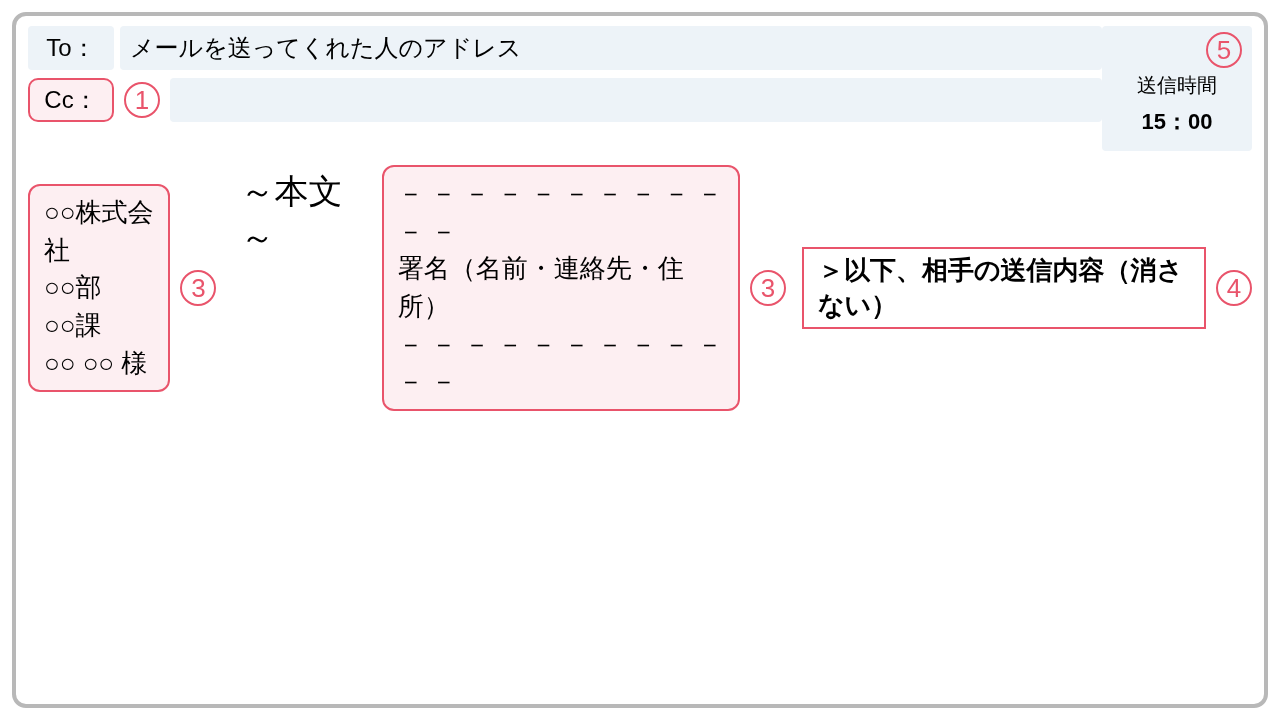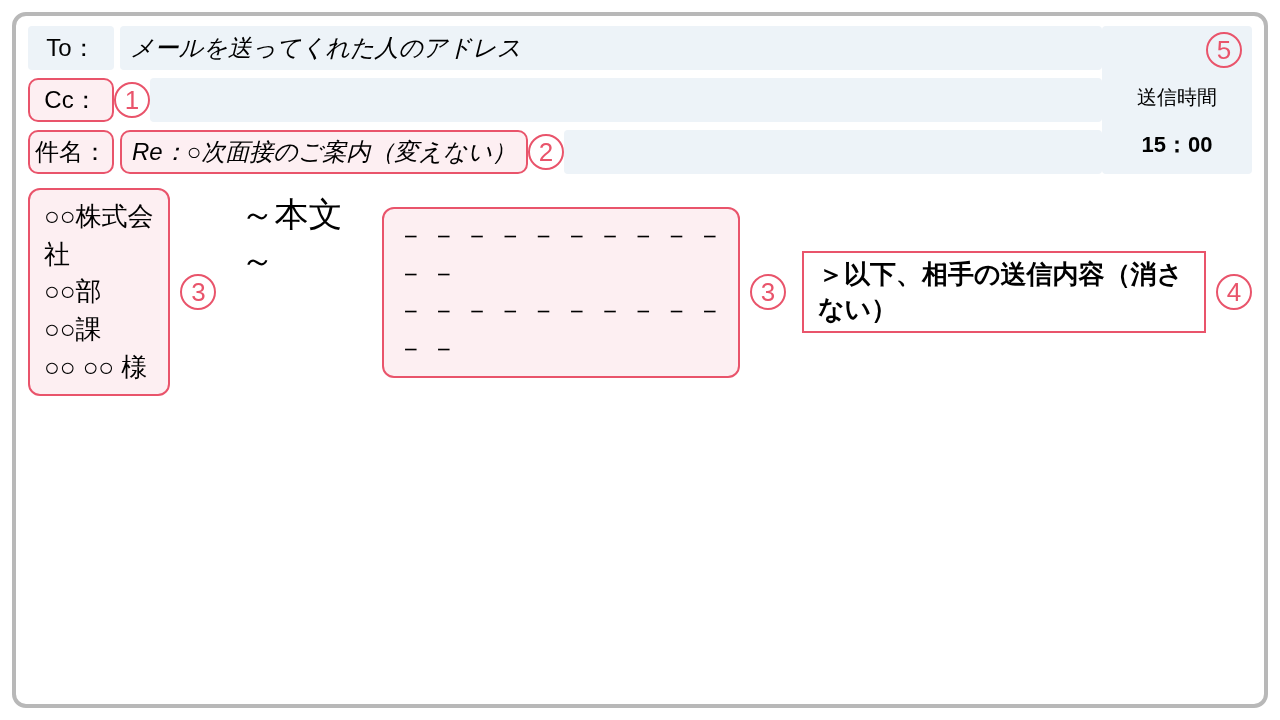--- a/index.html
+++ b/index.html
@@ -49,21 +49,20 @@
     }
     .value {
       flex: 1;
       height: 100%;
       display: flex;
       align-items: center;
       padding: 0 10px;
       font-size: 24px;
       background: #edf3f8;
       border-radius: 4px;
-      font-style: italic;
     }
     .hl-border {
       border: 2.5px solid #e9546b;
       border-radius: 10px;
     }
     .hl-fill {
       background: #fdeff2;
     }
     .num-badge {
       width: 36px;
@@ -76,21 +75,21 @@
       color: #e9546b;
       font-size: 26px;
       font-weight: 400;
       flex-shrink: 0;
       font-family: "Segoe UI", Arial, sans-serif;
       line-height: 1;
     }
     .row-group {
       display: flex;
       align-items: center;
-      gap: 0;
+      gap: 10px;
     }
     .row-group .row { flex: 1; }
     .time-col {
       width: 150px;
       min-width: 150px;
       background: #edf3f8;
       display: flex;
       flex-direction: column;
       align-items: center;
       justify-content: space-between;
@@ -159,28 +158,20 @@
       </div>
 
       <div class="row-group">
         <div class="row" style="flex:0 0 auto;">
           <div class="label hl-border hl-fill">Cc：</div>
         </div>
         <div class="num-badge">1</div>
         <div class="value cc-spacer" style="visibility:visible; background:#edf3f8;"></div>
       </div>
 
-      <div class="row-group">
-        <div class="row" style="flex:0 0 auto;">
-          <div class="label hl-border hl-fill">件名：</div>
-          <div class="value hl-border hl-fill" style="flex:0 0 auto;">Re：○次面接のご案内（変えない）</div>
-        </div>
-        <div class="num-badge">2</div>
-        <div class="value subj-spacer" style="visibility:visible; background:#edf3f8;"></div>
-      </div>
 
     </div>
 
     <div class="time-col">
       <div class="num-badge time-badge">5</div>
       <div class="time-label">送信時間</div>
       <div class="time-value">15：00</div>
     </div>
   </div>
 
@@ -193,20 +184,21 @@
         <div>○○ ○○ 様</div>
       </div>
       <div class="num-badge">3</div>
     </div>
 
     <div class="plain-text">～本文～</div>
 
     <div class="block">
       <div class="hl-box">
         <div>－ － － － － － － － － － － －</div>
+        <div>署名（名前・連絡先・住所）</div>
         <div>－ － － － － － － － － － － －</div>
       </div>
       <div class="num-badge">3</div>
     </div>
 
     <div class="block">
       <div class="hl-box-wide">＞以下、相手の送信内容（消さない）</div>
       <div class="num-badge">4</div>
     </div>
 

